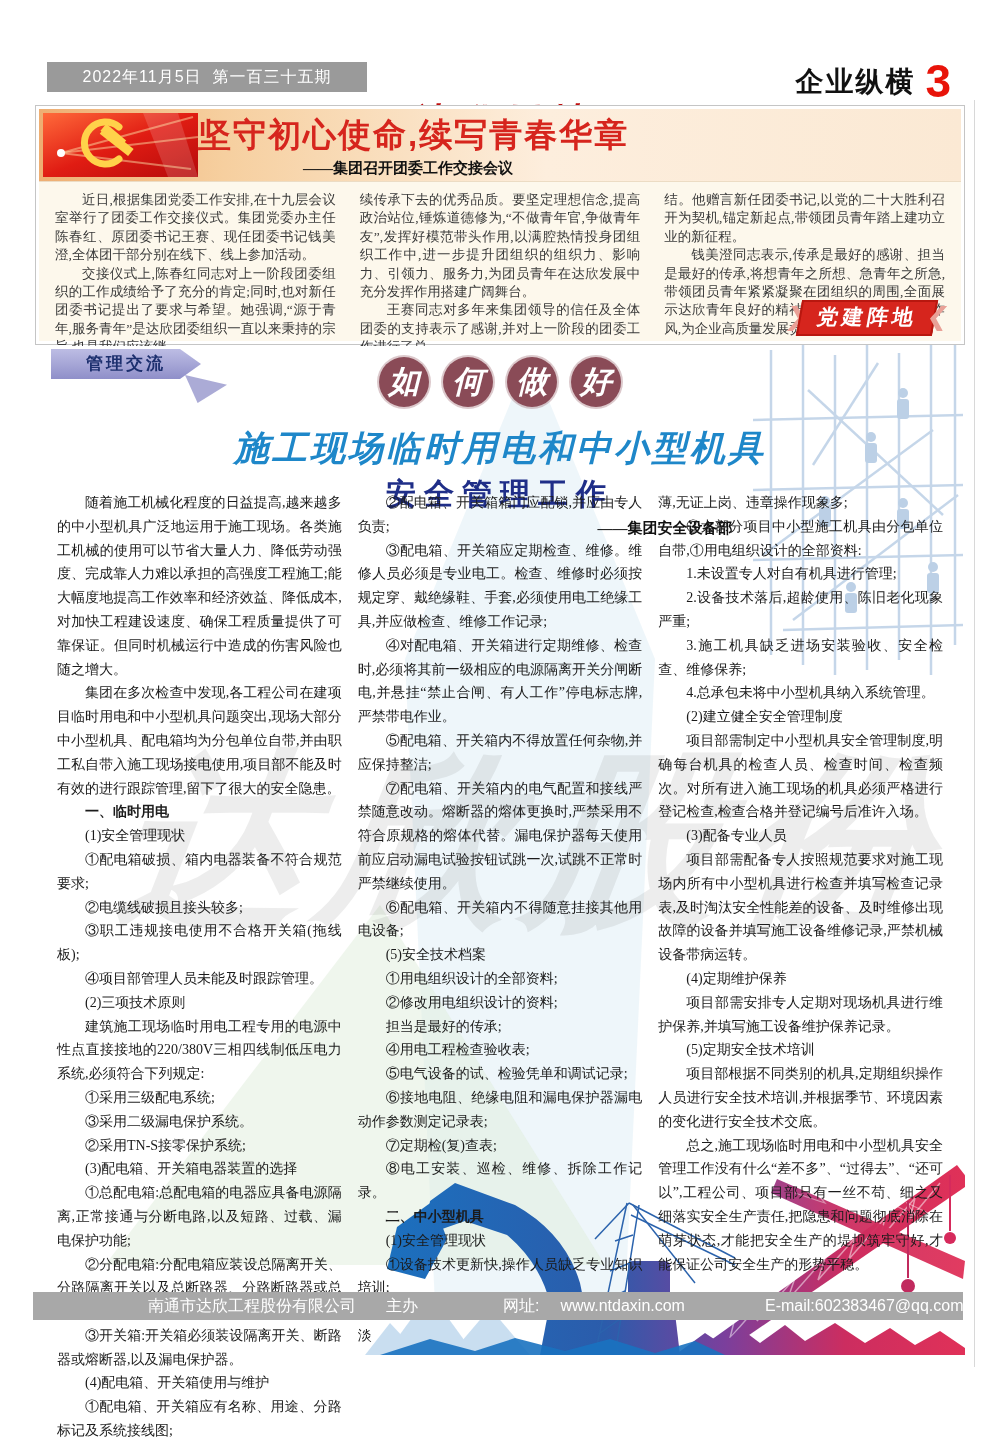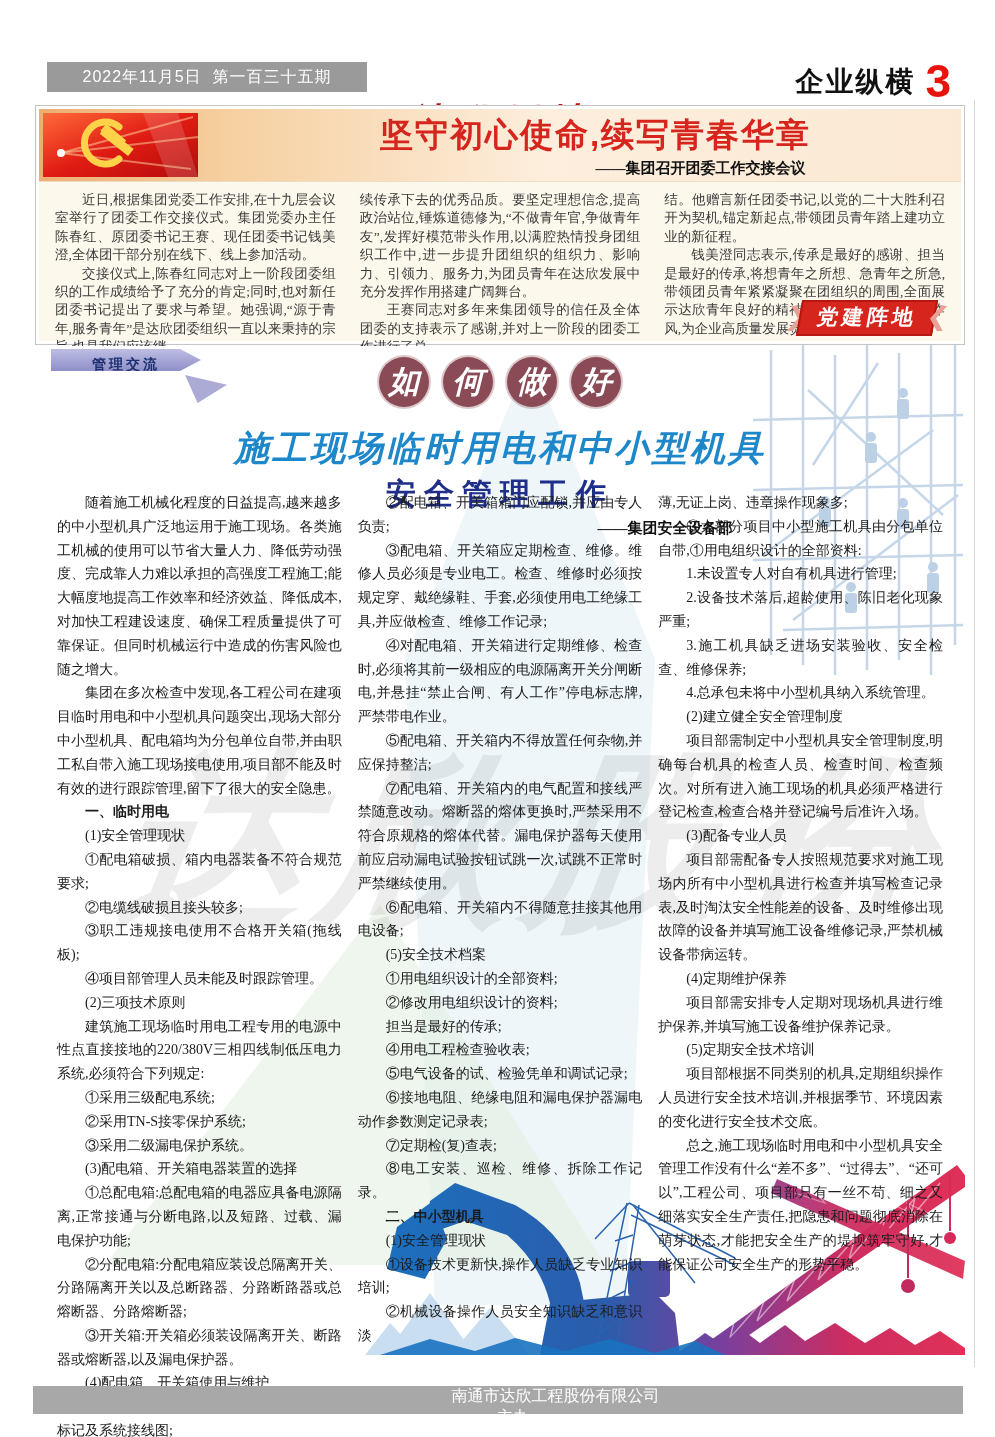--- a/index.html
+++ b/index.html
@@ -20,21 +20,21 @@
            font-family:"Liberation Sans",sans-serif;}
 
   
   .a1{position:absolute;left:35px;top:105px;width:930px;height:240px;border:1px solid #c5c5c5;
       background:#fff;padding:3px;box-sizing:border-box;}
   .a1inner{position:relative;width:100%;height:100%;background:#fdf8ec;}
   .a1head{position:relative;height:72px;display:flex;
           background:linear-gradient(90deg,#eeae72 0%,#f6cf9f 20%,#fdeedd 55%,#fbe9d4 100%);
           border-bottom:1px solid #ecdcc4;}
   .flag{width:155px;height:64px;margin:4px 0 0 4px;flex:0 0 auto;}
-  .a1titles{flex:1;text-align:center;padding-top:4px;padding-left:32px;}
+  .a1titles{flex:1;padding-top:4px;}
   .a1title{font-size:33px;font-weight:bold;color:#d6251d;letter-spacing:2px;
            font-family:"Liberation Sans",sans-serif;}
   .a1sub{font-size:15px;font-weight:bold;color:#111;margin-top:1px;transform:translateX(105px);}
   .a1body{display:flex;gap:24px;padding:9px 16px 0;height:155px;overflow:hidden;}
   .a1body .col{flex:1;}
   .a1body p{font-size:13.5px;line-height:18.4px;margin:0;text-align:justify;color:#3a3a3a;}
   .badge{position:absolute;right:16px;bottom:5px;display:flex;align-items:center;z-index:3;}
   .chev{width:15px;height:25px;background:#e9a197;margin-right:-5px;transform:skewX(-10deg);
         clip-path:polygon(0 0,40% 0,100% 50%,40% 100%,0 100%,60% 50%);}
   .chevr{transform:skewX(-10deg) rotate(180deg);margin:0 0 0 -5px;}
@@ -45,23 +45,23 @@
   
   .s2{position:absolute;left:35px;top:345px;width:930px;height:1012px;}
   .diamond{position:absolute;left:370px;top:10px;width:250px;height:950px;background:#d9eaf4;
            opacity:.45;clip-path:polygon(50% 0,100% 32%,88% 100%,12% 100%,0 32%);z-index:0;}
   .trigreen{position:absolute;left:70px;top:560px;width:500px;height:360px;background:#dfeddb;
             opacity:.5;clip-path:polygon(55% 0,100% 100%,0 100%);z-index:0;}
   .scaffold{position:absolute;right:2px;top:0;width:210px;height:340px;z-index:0;}
   .wm{position:absolute;left:85px;top:370px;font-size:190px;font-weight:bold;font-style:italic;
       color:rgba(110,110,110,.12);letter-spacing:16px;transform:skewX(-8deg);
       white-space:nowrap;z-index:0;}
-  .mglabel{position:absolute;left:16px;top:4px;width:150px;height:22px;z-index:2;
+  .mglabel{position:absolute;left:16px;top:4px;width:150px;height:30px;z-index:2;
            background:linear-gradient(180deg,#bdbde4,#8f8fc9);color:#1c2f6e;font-weight:bold;
-           font-size:14px;line-height:30px;text-align:center;letter-spacing:3px;
+           font-size:17px;line-height:30px;text-align:center;letter-spacing:3px;
            clip-path:polygon(0 0,86% 0,100% 50%,86% 100%,0 100%);
            font-family:"Liberation Sans",sans-serif;}
   .mgtail{position:absolute;left:150px;top:30px;width:42px;height:28px;background:#9c9ccf;
           clip-path:polygon(0 0,100% 35%,30% 100%);opacity:.85;z-index:2;}
   .circles{position:relative;text-align:center;padding-top:12px;z-index:2;}
   .circle{display:inline-block;width:50px;height:50px;border-radius:50%;background:#8a4b57;
           color:#fff;font-size:31px;line-height:50px;font-weight:bold;font-style:italic;
           margin:0 5px;box-shadow:0 0 0 2px rgba(138,75,87,.3);}
   .t1{position:relative;text-align:center;font-size:35px;font-weight:bold;color:#1e87c9;
       letter-spacing:3px;margin-top:18px;font-style:italic;z-index:2;
@@ -72,23 +72,23 @@
       transform:translateX(165px);margin-top:4px;z-index:2;}
   .cols{position:absolute;left:22px;top:146px;width:886px;display:flex;gap:16px;z-index:2;}
   .cols .col{flex:1;}
   .cols p{font-size:14px;line-height:23.8px;margin:0;text-align:justify;color:#1b1b1b;}
   .p{text-indent:2em;}
   .c{text-indent:0;}
   .h{text-indent:2em;font-weight:bold;color:#163271;}
   .machinery{position:absolute;left:0;bottom:2px;width:930px;height:212px;z-index:1;}
 
   
-  .footer{position:absolute;left:33px;top:1386px;width:930px;height:28px;background:#a8a8a8;
+  .footer{position:absolute;left:33px;top:1292px;width:930px;height:28px;background:#a8a8a8;
           color:#fff;font-family:"Liberation Sans",sans-serif;font-size:16px;display:flex;
-          align-items:center;z-index:3;white-space:nowrap;flex-direction:column;}
+          align-items:center;z-index:3;white-space:nowrap;}
   .f-org{margin-left:115px;}
   .f-role{margin-left:30px;}
   .f-weblabel{margin-left:85px;}
   .f-web{margin-left:21px;}
   .f-email{margin-left:80px;}
 </style>
 </head>
 <body>
 
 <div class="page">
@@ -217,22 +217,22 @@
           <p class="p">集团在多次检查中发现,各工程公司在建项目临时用电和中小型机具问题突出,现场大部分中小型机具、配电箱均为分包单位自带,并由职工私自带入施工现场接电使用,项目部不能及时有效的进行跟踪管理,留下了很大的安全隐患。</p>
           <p class="h">一、临时用电</p>
           <p class="p">(1)安全管理现状</p>
           <p class="p">①配电箱破损、箱内电器装备不符合规范要求;</p>
           <p class="p">②电缆线破损且接头较多;</p>
           <p class="p">③职工违规接电使用不合格开关箱(拖线板);</p>
           <p class="p">④项目部管理人员未能及时跟踪管理。</p>
           <p class="p">(2)三项技术原则</p>
           <p class="p">建筑施工现场临时用电工程专用的电源中性点直接接地的220/380V三相四线制低压电力系统,必须符合下列规定:</p>
           <p class="p">①采用三级配电系统;</p>
+          <p class="p">③采用二级漏电保护系统。</p>
           <p class="p">②采用TN-S接零保护系统;</p>
-          <p class="p">③采用二级漏电保护系统。</p>
           <p class="p">(3)配电箱、开关箱电器装置的选择</p>
           <p class="p">①总配电箱:总配电箱的电器应具备电源隔离,正常接通与分断电路,以及短路、过载、漏电保护功能;</p>
           <p class="p">②分配电箱:分配电箱应装设总隔离开关、分路隔离开关以及总断路器、分路断路器或总熔断器、分路熔断器;</p>
           <p class="p">③开关箱:开关箱必须装设隔离开关、断路器或熔断器,以及漏电保护器。</p>
           <p class="p">(4)配电箱、开关箱使用与维护</p>
           <p class="p">①配电箱、开关箱应有名称、用途、分路标记及系统接线图;</p>
         </div>
         <div class="col">
           <p class="p">②配电箱、开关箱箱门应配锁,并应由专人负责;</p>
           <p class="p">③配电箱、开关箱应定期检查、维修。维修人员必须是专业电工。检查、维修时必须按规定穿、戴绝缘鞋、手套,必须使用电工绝缘工具,并应做检查、维修工作记录;</p>

